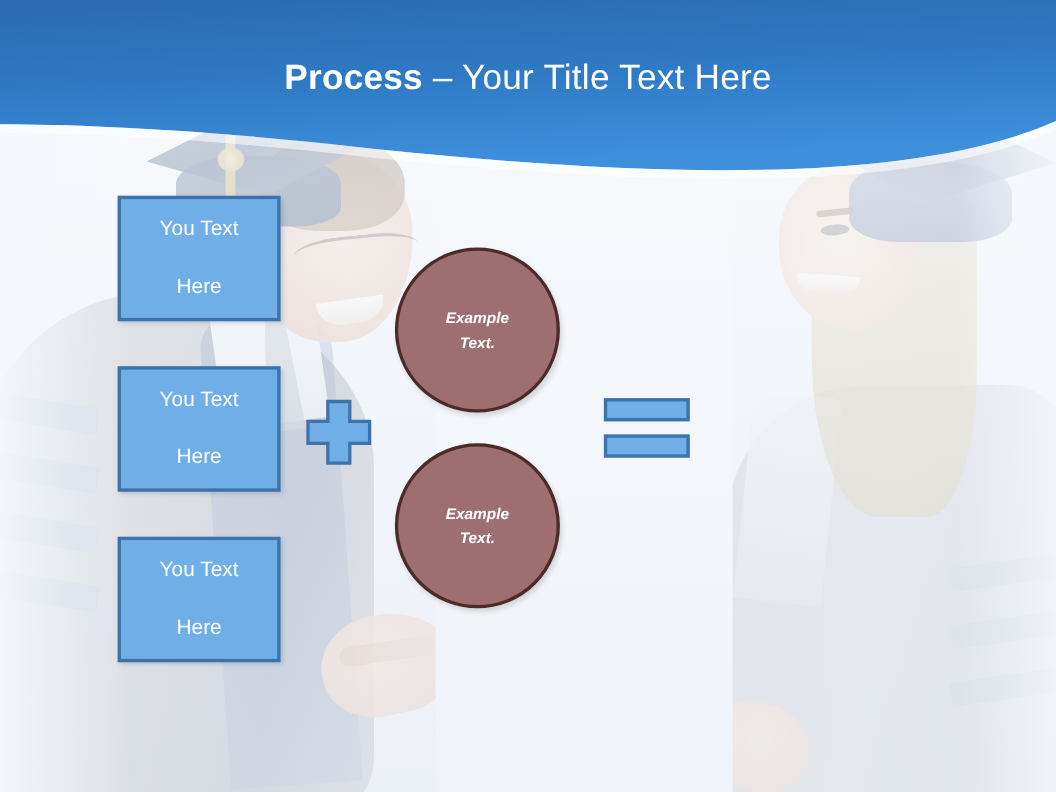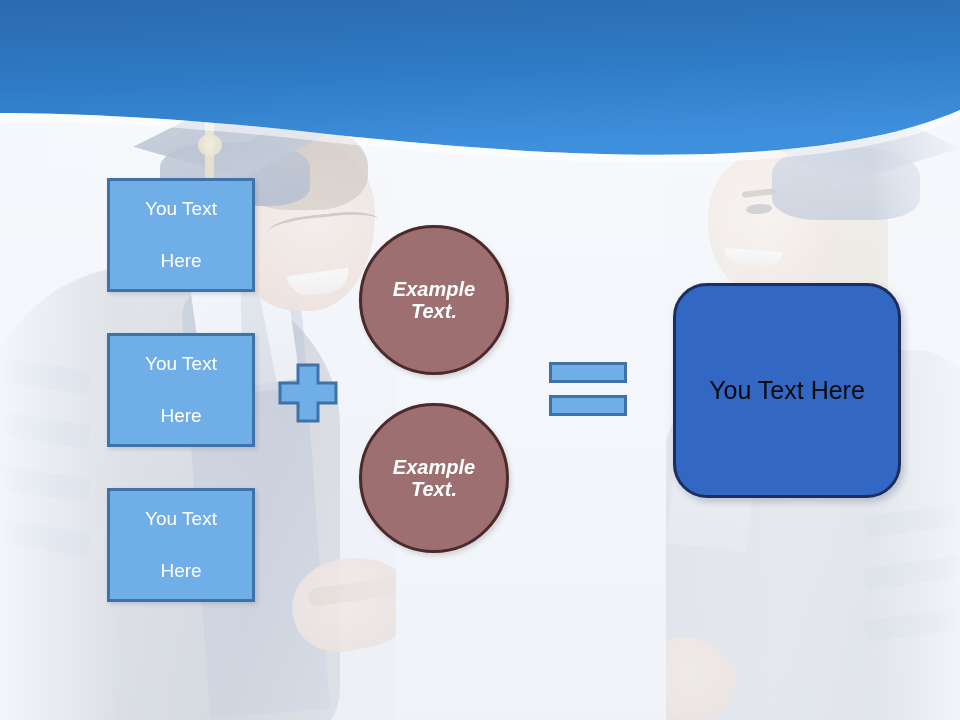--- a/index.html
+++ b/index.html
@@ -405,21 +405,21 @@
     width: 150px;
     height: 150px;
     border-radius: 50%;
     background: #9E6F71;
     border: 3px solid #4B2A29;
     box-sizing: border-box;
     display: flex;
     align-items: center;
     justify-content: center;
     color: #ffffff;
-    font-size: 20px;
+    font-size: 14px;
     line-height: 22px;
     font-weight: bold;
     font-style: italic;
     text-align: center;
     box-shadow: 2px 3px 5px rgba(40,30,30,.16);
   }
   #circle1 { left: 359px; top: 225px; }
   #circle2 { left: 359px; top: 403px; }
 
   .equals {
@@ -517,20 +517,23 @@
           <stop offset="0%" stop-color="#2B6AAE"></stop>
           <stop offset="55%" stop-color="#2F7BC6"></stop>
           <stop offset="100%" stop-color="#3E8FDC"></stop>
         </linearGradient>
       </defs>
       <path d="M0,0 L960,0 L960,110 C820,172 560,160 300,131 C180,118 70,113 0,113 Z" fill="url(#hdrGrad)"></path>
       <path d="M0,113 C70,113 180,118 300,131 C560,160 820,172 960,110 L960,118 C820,180 560,168 300,139 C180,126 70,121 0,121 Z" fill="#ffffff" opacity="0.55"></path>
     </svg>
   </div>
 
+  <div class="title">
+    <span class="bold">Process</span><span class="light"> – </span><span class="light">Your Title Text Here</span>
+  </div>
 
   <div class="stack-box" id="box1">
     <span>
       <span>You Text</span><br>
       <span>Here</span>
     </span>
   </div>
   <div class="stack-box" id="box2">
     <span>
       <span>You Text</span><br>
@@ -561,17 +564,14 @@
       <span>Example</span><br>
       <span>Text.</span>
     </span>
   </div>
 
   <div class="equals">
     <div class="eq-bar top"></div>
     <div class="eq-bar bottom"></div>
   </div>
 
-  <div class="result-box">
-    <span>You Text Here</span>
-  </div>
 
 </div>
 
 </body></html>

